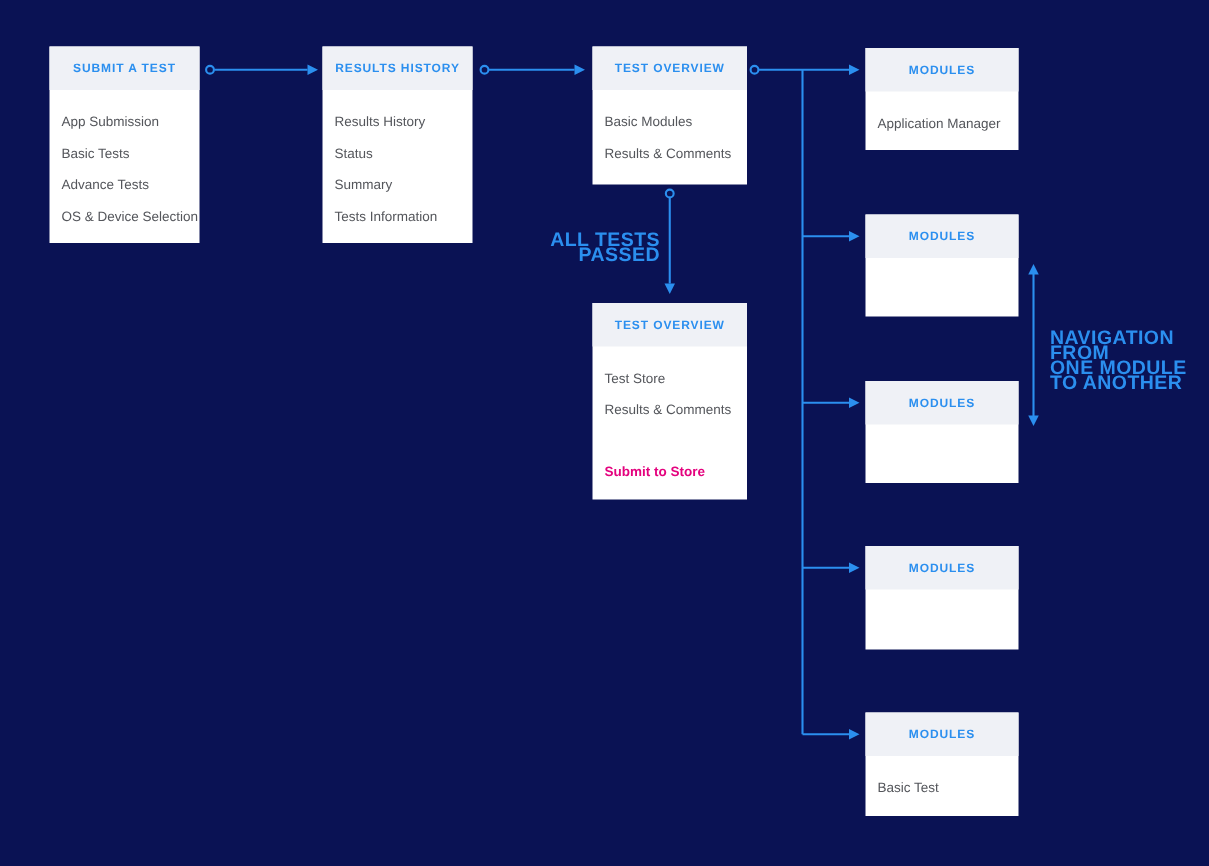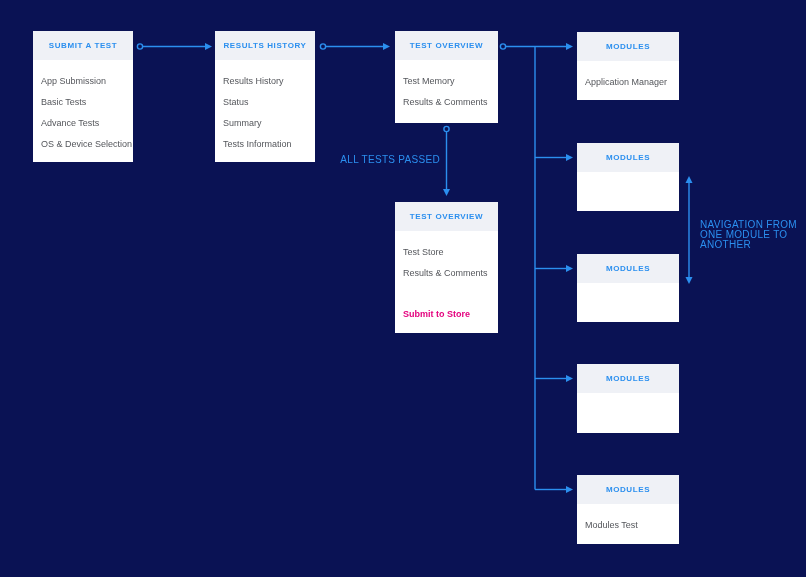--- a/index.html
+++ b/index.html
@@ -43,21 +43,21 @@
   .c4{left:395px;top:202px;width:103px;height:131px;}
   .m1{left:577px;top:32px;width:102px;height:68px;}
   .m2{left:577px;top:143px;width:102px;height:68px;}
   .m3{left:577px;top:254px;width:102px;height:68px;}
   .m4{left:577px;top:364px;width:102px;height:69px;}
   .m5{left:577px;top:475px;width:102px;height:69px;}
 
   .flow-label{
     position:absolute;
     color:#2B8FEF;
-    font-size:10px;font-weight:normal;letter-spacing:.3px;
+    font-size:13px;font-weight:bold;letter-spacing:.3px;
     line-height:10px;
   }
   .lbl-passed{left:340px;top:155px;width:100px;text-align:right;}
   .lbl-nav{left:700px;top:220px;width:110px;text-align:left;}
 </style>
 </head>
 <body>
 
 <div class="stage">
 
@@ -121,21 +121,21 @@
       <div class="item">Results History</div>
       <div class="item">Status</div>
       <div class="item">Summary</div>
       <div class="item">Tests Information</div>
     </div>
   </div>
 
   <div class="card c3">
     <div class="card-header">TEST OVERVIEW</div>
     <div class="card-body">
-      <div class="item">Test Memory</div>
+      <div class="item">Basic Modules</div>
       <div class="item">Results &amp; Comments</div>
     </div>
   </div>
 
   <div class="card c4">
     <div class="card-header">TEST OVERVIEW</div>
     <div class="card-body">
       <div class="item">Test Store</div>
       <div class="item">Results &amp; Comments</div>
       <div class="action">Submit to Store</div>
@@ -157,21 +157,21 @@
     <div class="card-header">MODULES</div>
   </div>
 
   <div class="card m4">
     <div class="card-header">MODULES</div>
   </div>
 
   <div class="card m5">
     <div class="card-header">MODULES</div>
     <div class="card-body">
-      <div class="item">Modules Test</div>
+      <div class="item">Basic Test</div>
     </div>
   </div>
 
   <div class="flow-label lbl-passed">ALL TESTS PASSED</div>
 
   <div class="flow-label lbl-nav">
     <div>NAVIGATION FROM</div>
     <div>ONE MODULE TO ANOTHER</div>
   </div>
 

